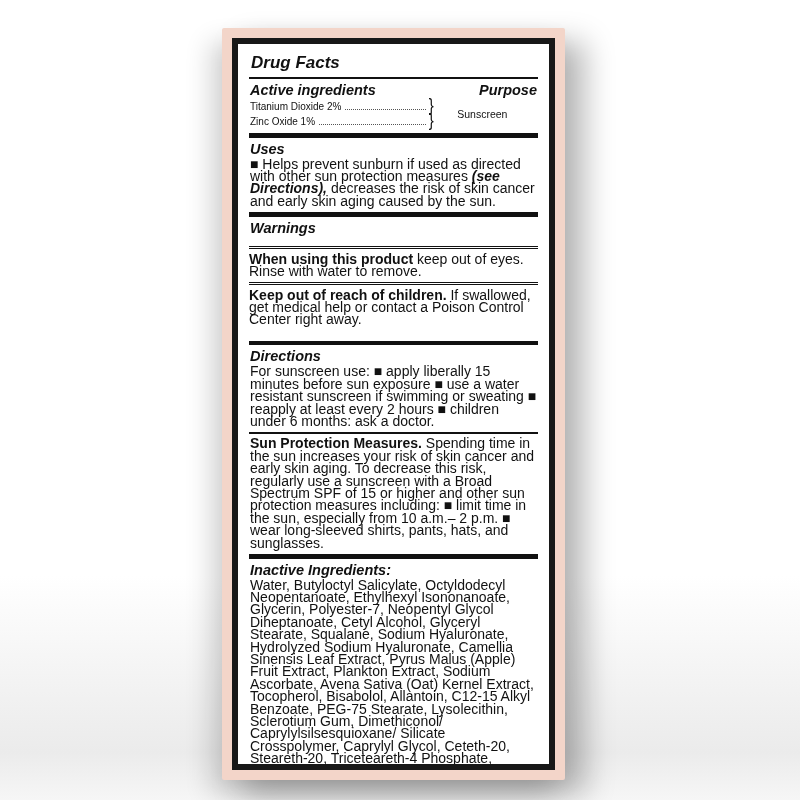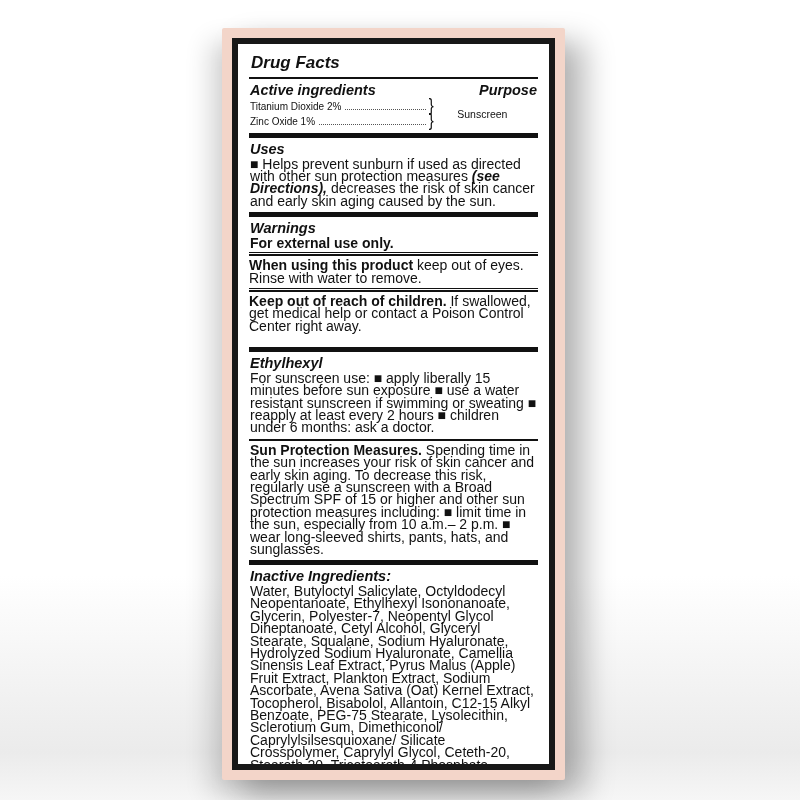--- a/index.html
+++ b/index.html
@@ -95,34 +95,33 @@
         </div>
       </div>
       <div class="rule thick"></div>
 
       <div class="section">
         <div class="h2">Uses</div>
         <div class="txt"><span>■ Helps prevent sunburn if used as directed with other sun protection measures </span><span class="bi">(see Directions),</span><span> decreases the risk of skin cancer and early skin aging caused by the sun.</span></div>
       </div>
       <div class="rule thick"></div>
 
-      <div class="section" style="padding-bottom:2px;">
+      <div class="section" style="padding-bottom:8px;">
         <div class="h2">Warnings</div>
-        <div class="txt b">For external use only.</div>
       </div>
       <div class="rule thin warn-rule"></div>
       <div class="rule thin warn-rule"></div>
       <div class="txt warn-item"><span class="b">When using this product</span><span> keep out of eyes. Rinse with water to remove.</span></div>
       <div class="rule thin warn-rule"></div>
       <div class="rule thin warn-rule"></div>
       <div class="txt warn-item" style="padding-bottom:15px;"><span class="b">Keep out of reach of children.</span><span> If swallowed, get medical help or contact a Poison Control Center right away.</span></div>
       <div class="rule thick"></div>
 
       <div class="section">
-        <div class="h2">Ethylhexyl</div>
+        <div class="h2">Directions</div>
         <div class="txt">For sunscreen use: ■  apply liberally 15 minutes before sun exposure  ■  use a water resistant sunscreen if swimming or sweating ■  reapply at least every 2 hours  ■  children under 6 months: ask a doctor.</div>
       </div>
       <div class="rule med"></div>
 
       <div class="section">
         <div class="txt"><span class="b">Sun Protection Measures.</span><span> Spending time in the sun increases your risk of skin cancer and early skin aging. To decrease this risk, regularly use a sunscreen with a Broad Spectrum SPF of 15 or higher and other sun protection measures including: ■ limit time in the sun, especially from 10 a.m.– 2 p.m. ■ wear long-sleeved shirts, pants, hats, and sunglasses.</span></div>
       </div>
       <div class="rule thick"></div>
 
       <div class="section">

